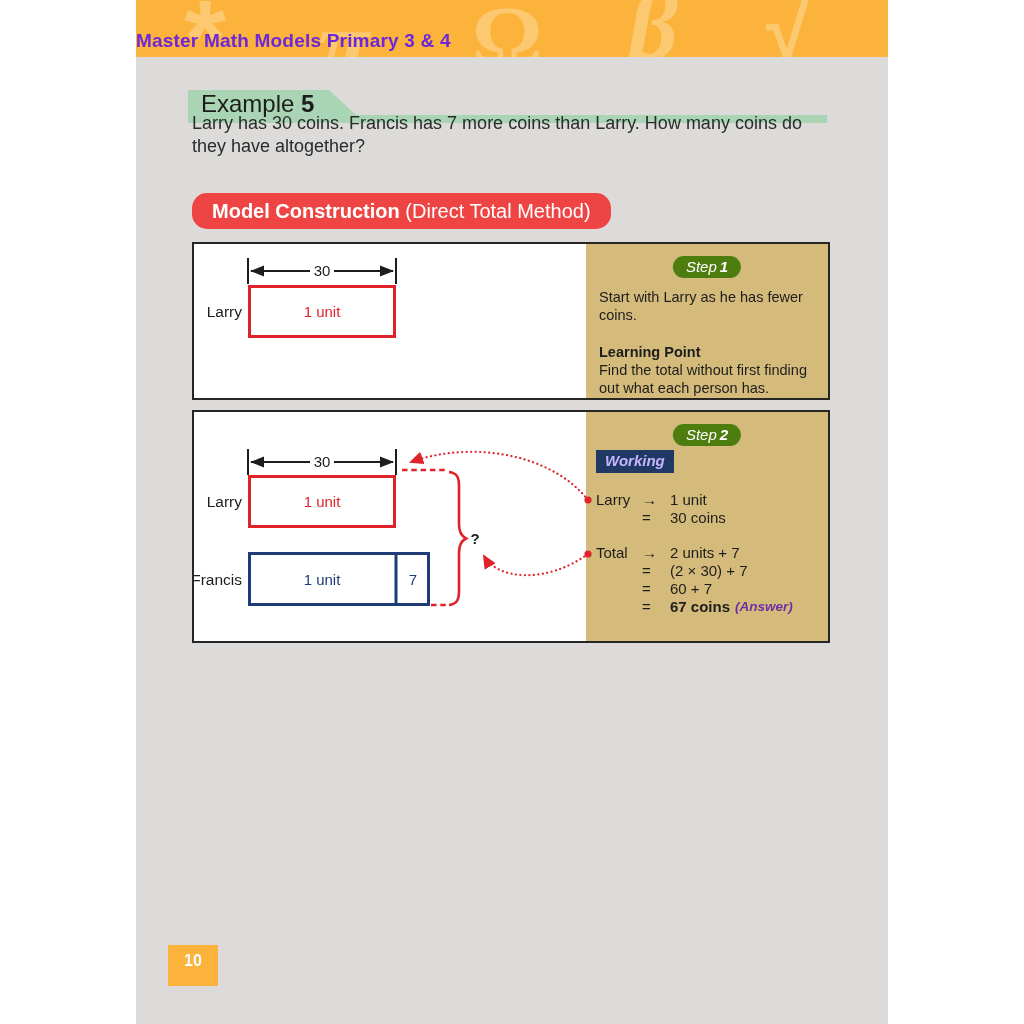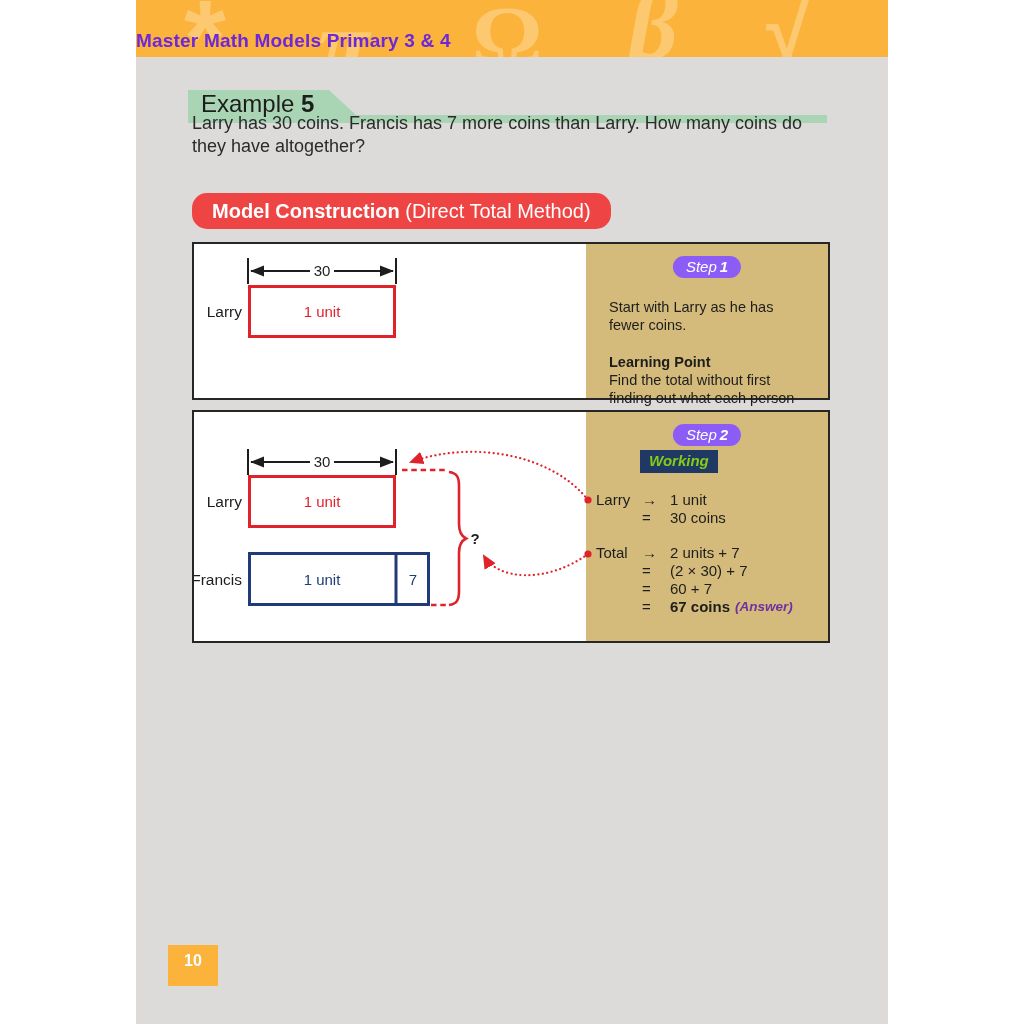--- a/index.html
+++ b/index.html
@@ -38,32 +38,32 @@
   .method-pill { position:absolute; left:56px; top:193px; height:36px; line-height:36px;
     padding:0 20px; border-radius:15px; background:#ef4444; color:#fff; font-size:20px; white-space:nowrap; }
 
   
   .step-box { position:absolute; left:56px; width:634px; background:#ffffff; border:2px solid #262625; }
   .step1 { top:242px; height:154px; }
   .step2 { top:410px; height:229px; }
   .tan-panel { position:absolute; left:392px; top:0; bottom:0; right:0; background:#D4BB7C; }
 
   .step-badge { position:absolute; top:12px; left:50%; transform:translateX(-50%);
-    background:#8b5cf6; color:#fff; border-radius:12px; padding:2px 13px 3px;
+    background:#4d7c0f; color:#fff; border-radius:12px; padding:2px 13px 3px;
     font-size:15px; font-style:italic; white-space:nowrap; }
   .step-badge b { font-weight:bold; margin-left:3px; }
 
-  .tan-text { position:absolute; left:11px; right:6px; margin:12px;
+  .tan-text { position:absolute; left:11px; right:6px; margin:2px;
     font-size:14.5px; line-height:18px; color:#1d1d1b; }
   .s1-desc  { top:42px; }
   .lp-title { top:97px; font-weight:bold; }
   .lp-text  { top:115px; }
 
-  .working-label { position:absolute; left:10px; top:38px; background:#1F3864; color:#84cc16;
-    font-weight:bold; font-style:italic; font-size:15px; padding:2px 9px 4px;margin-left:44px; }
+  .working-label { position:absolute; left:10px; top:38px; background:#1F3864; color:#c4b5fd;
+    font-weight:bold; font-style:italic; font-size:15px; padding:2px 9px 4px; }
 
   .working { position:absolute; left:10px; top:79px; right:2px; font-size:15px; color:#1d1d1b; }
   .wrow { display:flex; line-height:18px; }
   .wname { width:46px; flex:none; }
   .wop   { width:28px; flex:none; }
   .warrow .wop { font-weight:bold; }
   .group-gap { margin-top:17px; }
   .answer-expr { font-weight:bold; }
   .answer-note { color:#7030A0; font-style:italic; font-weight:bold; font-size:13.5px; margin-left:5px; }
 

